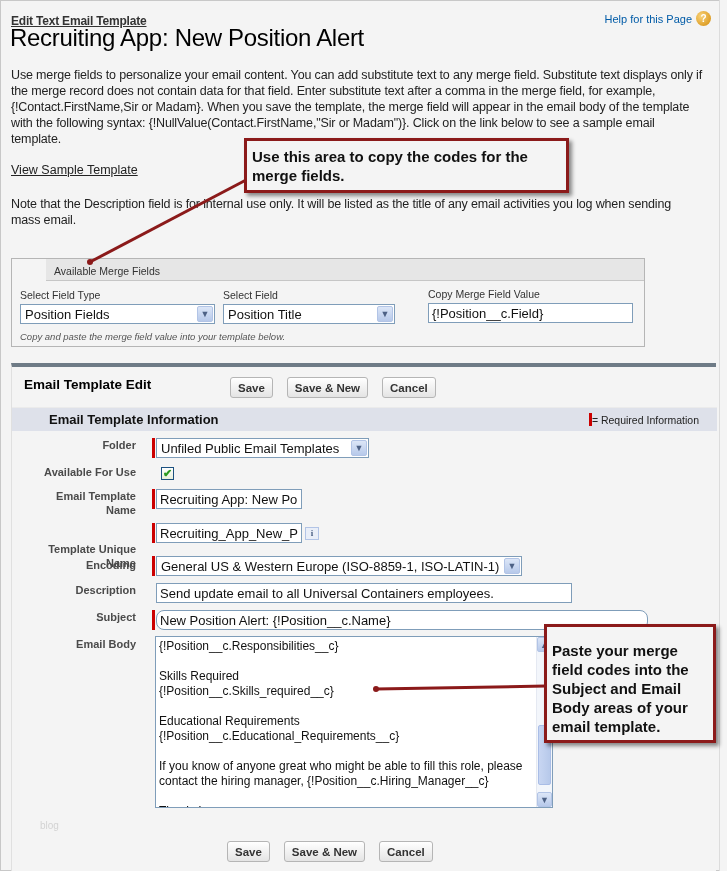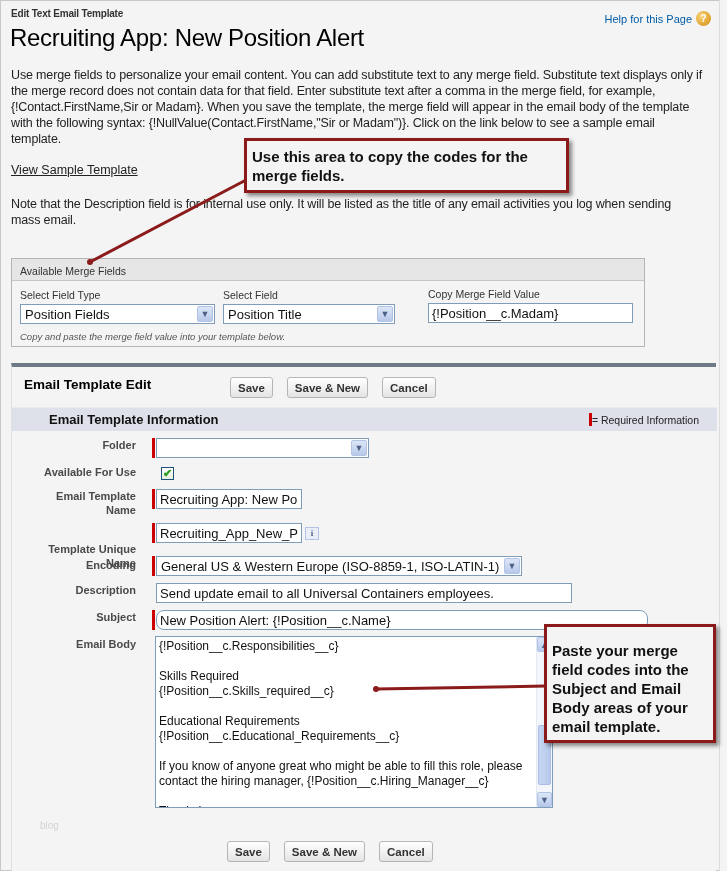--- a/index.html
+++ b/index.html
@@ -9,29 +9,29 @@
     background: #f4f4f4;
     font-family: "Liberation Sans", sans-serif;
     color: #222;
     position: relative;
   }
   .frame {
     position: absolute; left: 0; top: 0; width: 727px; height: 871px;
     border: 1px solid #c8c8c8;
   }
   .right-edge { position: absolute; right: 0; top: 0; width: 8px; height: 871px; border-left: 1px solid #dcdcdc; background: #f4f4f4; }
-  .crumb { position: absolute; left: 11px; top: 8px; font-size: 10px; color: #333; font-weight: bold; letter-spacing: -0.2px; }
+  .crumb { position: absolute; left: 11px; top: 14px; font-size: 12px; color: #333; font-weight: bold; letter-spacing: -0.2px; text-decoration: underline; }
   .page-title { position: absolute; left: 10px; top: 24px; font-size: 24px; color: #000; letter-spacing: -0.3px; }
   .help { position: absolute; right: 16px; top: 11px; display: flex; align-items: center; gap: 4px; font-size: 11px; color: #015ba7; text-decoration: none; }
   .help-icon { width: 15px; height: 15px; border-radius: 50%; background: radial-gradient(circle at 35% 35%, #f9d37a, #d38a07); color: #fff; font-size: 10px; font-weight: bold; display: flex; align-items: center; justify-content: center; }
   .intro { position: absolute; left: 11px; top: 67px; width: 692px; font-size: 12.5px; line-height: 16px; color: #222; letter-spacing: -0.15px; }
   .sample-link { position: absolute; left: 11px; top: 163px; font-size: 12.5px; color: #222; text-decoration: underline; }
   .note { position: absolute; left: 11px; top: 196px; width: 692px; font-size: 12.5px; line-height: 16px; color: #222; letter-spacing: -0.15px; }
 
-  .merge-box { position: absolute; left: 11px; top: 258px; width: 634px; height: 89px; border: 1px solid #b5b5b5; background: #f4f4f4; }
+  .merge-box { position: absolute; left: 11px; top: 258px; width: 634px; height: 89px; border: 1px solid #b5b5b5; background: #f4f4f4; padding-left: 34px; }
   .merge-box .hdr { height: 22px; background: #e6e6e6; border-bottom: 1px solid #c6c6c6; font-size: 10.5px; color: #333; padding: 6px 0 0 8px; }
   .merge-col { position: absolute; top: 30px; }
   .merge-col .lbl { font-size: 10.5px; color: #333; margin-bottom: 3px; }
   .sel {
     position: relative; height: 20px; border: 1px solid #7f9db9; background: #fff;
     font-size: 13px; color: #111; padding: 2px 0 0 4px; white-space: nowrap; overflow: hidden;
   }
   .sel .dd {
     position: absolute; right: 1px; top: 1px; width: 16px; height: 16px;
     background: linear-gradient(#dce6f7, #b7c9ea); border: 1px solid #b2c4e6; border-radius: 2px;
@@ -98,21 +98,21 @@
   </div>
   <div class="merge-col" style="left:211px;">
     <div class="lbl">Select Field</div>
     <div class="sel" style="width:172px;">
       <span>Position Title</span>
       <span class="dd">▼</span>
     </div>
   </div>
   <div class="merge-col" style="left:416px; top:29px;">
     <div class="lbl">Copy Merge Field Value</div>
-    <div class="txt" style="width:205px;">{!Position__c.Madam}</div>
+    <div class="txt" style="width:205px;">{!Position__c.Field}</div>
   </div>
   <div class="merge-hint">Copy and paste the merge field value into your template below.</div>
 </div>
 
 <div class="edit-panel">
   <div class="edit-head">Email Template Edit</div>
   <div class="btns" style="left:218px; top:10px;">
     <button class="btn">Save</button>
     <button class="btn">Save &amp; New</button>
     <button class="btn">Cancel</button>
@@ -127,20 +127,21 @@
   <div class="btns" style="left:215px; top:474px;">
     <button class="btn">Save</button>
     <button class="btn">Save &amp; New</button>
     <button class="btn">Cancel</button>
   </div>
 </div>
 
 <div class="row-lbl" style="left:12px; top:438px;">Folder</div>
 <div class="req" style="left:152px; top:438px; height:20px;"></div>
 <div class="sel field" style="left:156px; top:438px; width:213px;">
+  <span>Unfiled Public Email Templates</span>
   <span class="dd">▼</span>
 </div>
 
 <div class="row-lbl" style="left:12px; top:465px;">Available For Use</div>
 <div class="chk">✔</div>
 
 <div class="row-lbl" style="left:12px; top:489px;">
   <span>Email Template</span><br>
   <span>Name</span>
 </div>

